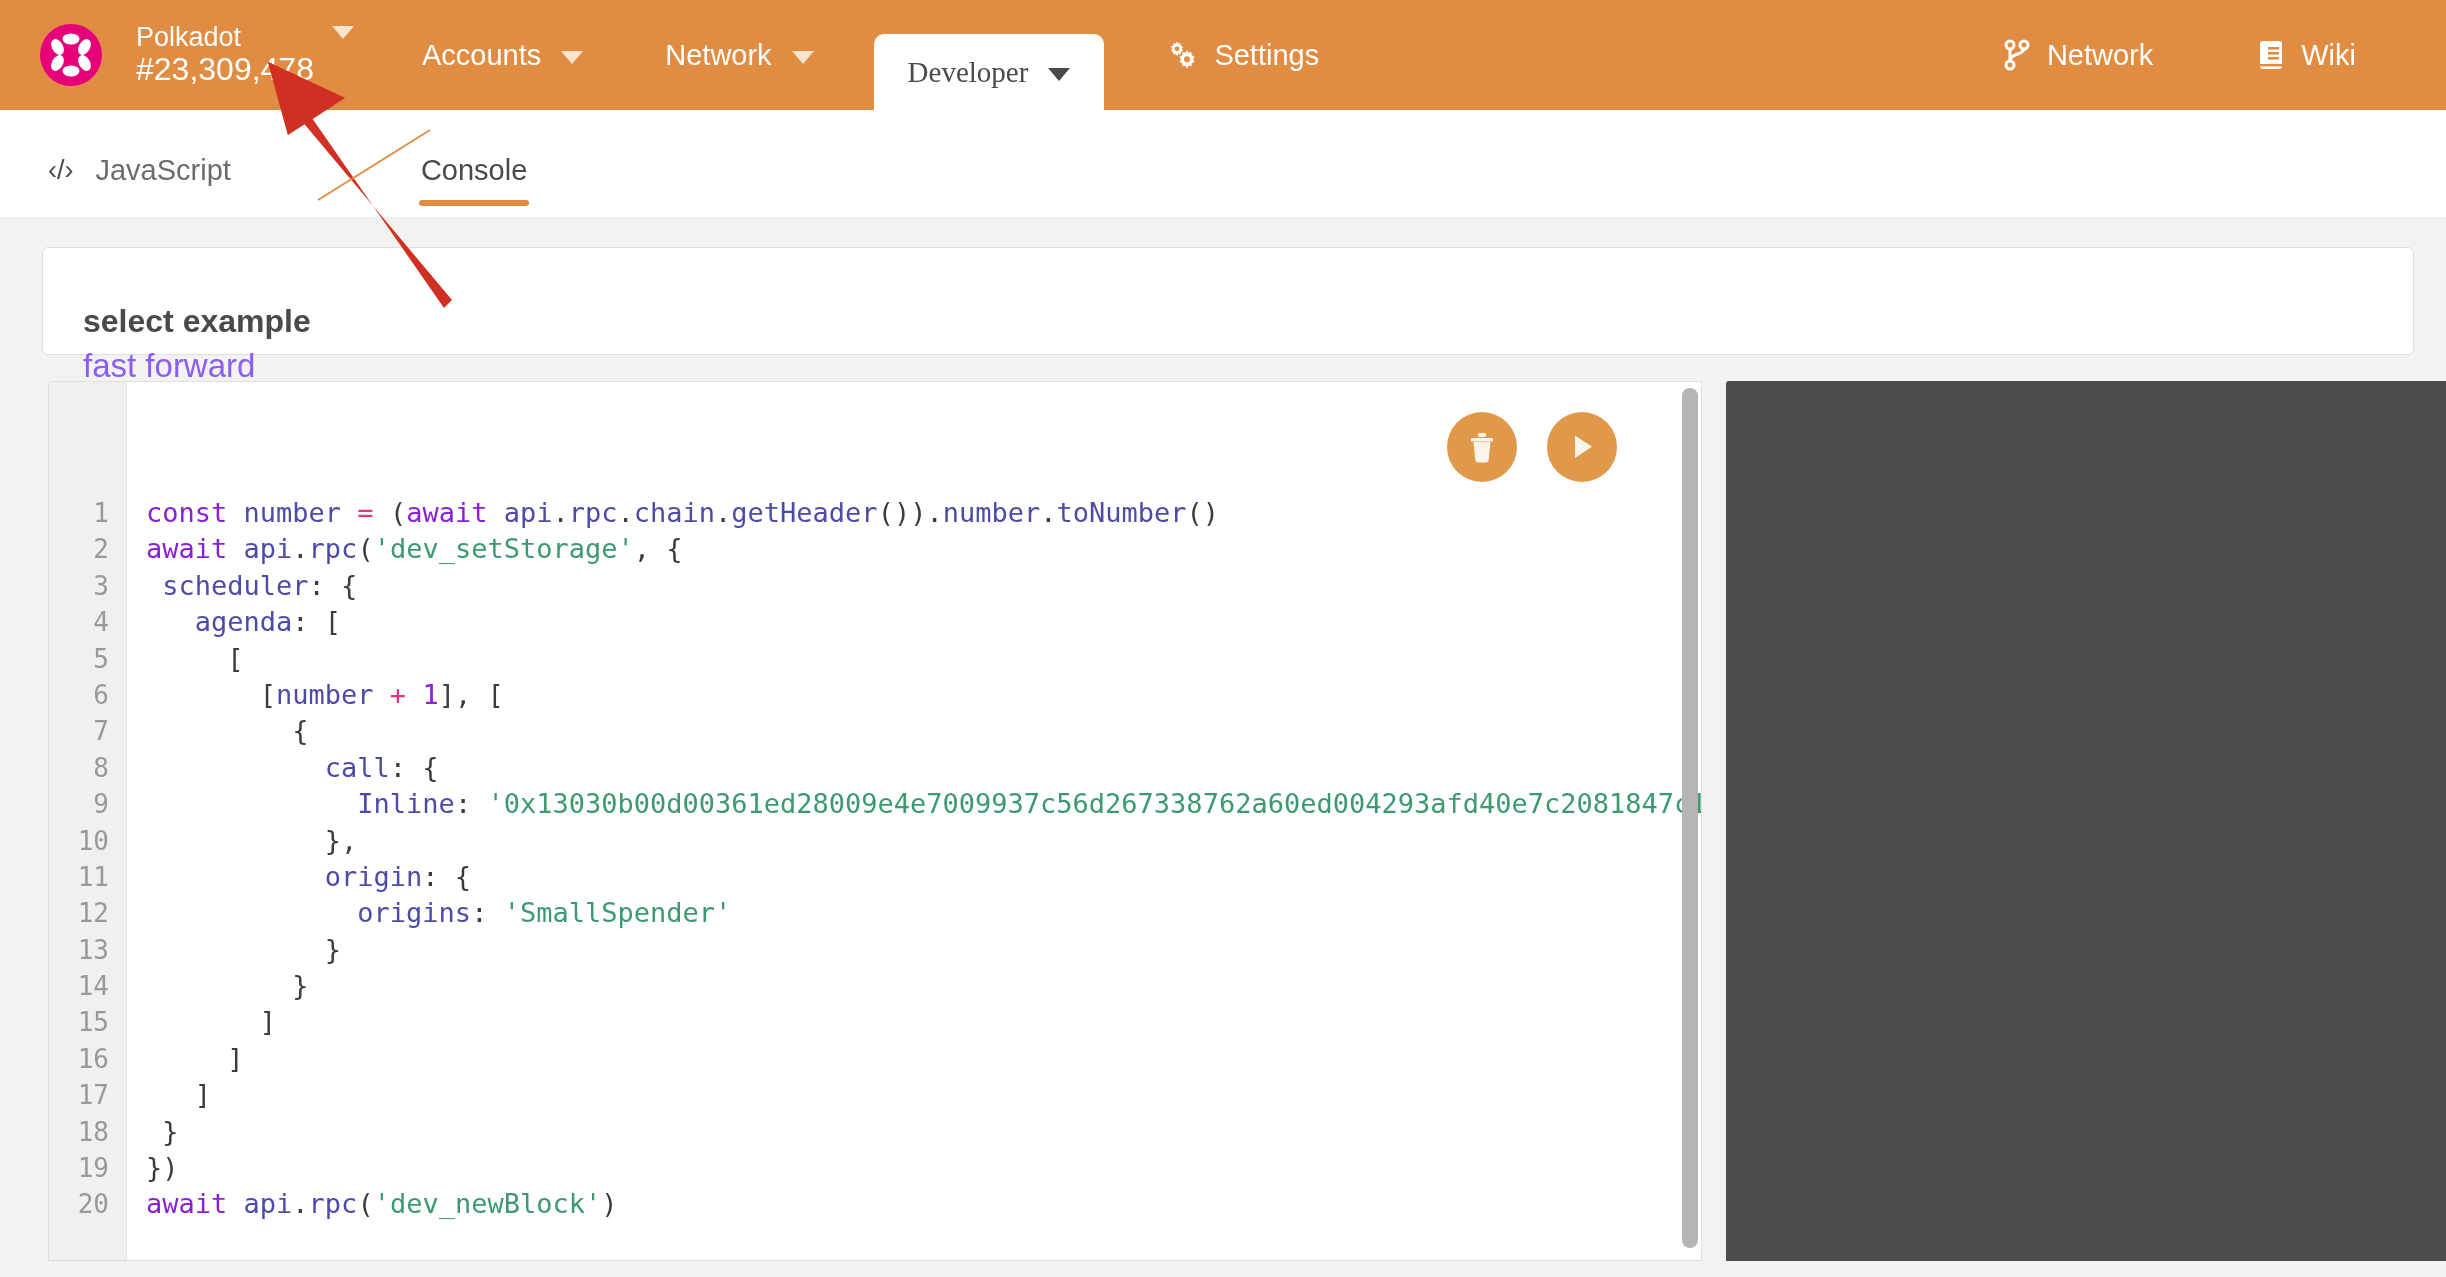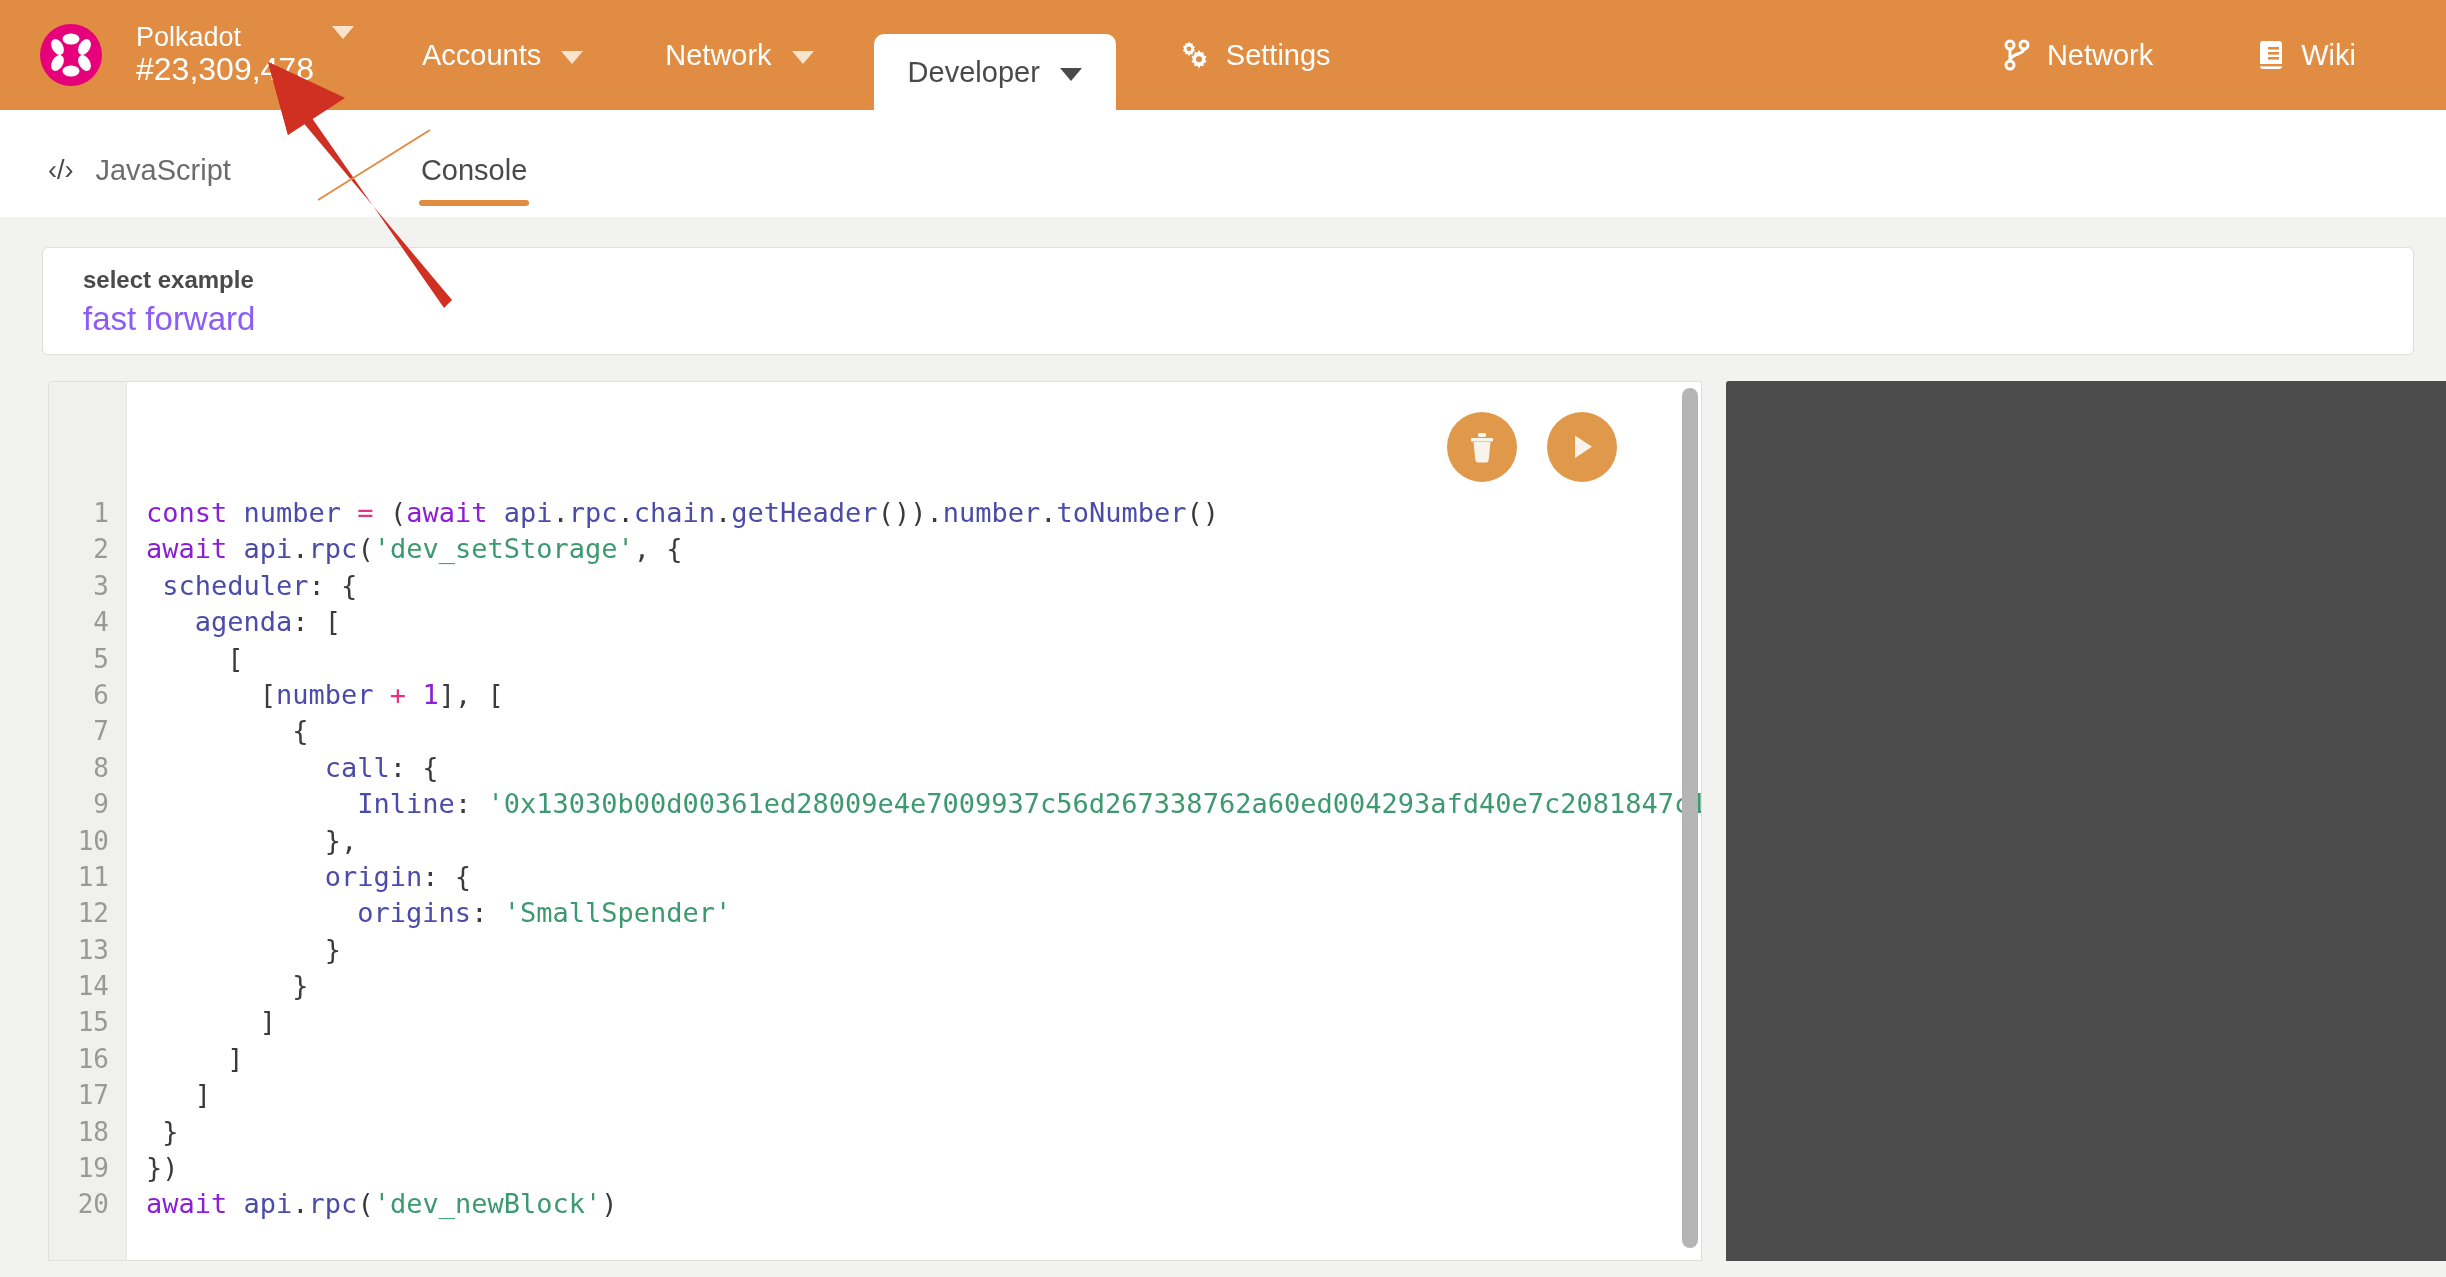--- a/index.html
+++ b/index.html
@@ -44,21 +44,21 @@
   .navitem {
     display: flex; align-items: center;
     height: 72px; padding: 0 22px; margin-left: 38px;
     color: #ffffff; font-size: 29px; cursor: pointer;
     border-radius: 8px 8px 0 0;
     white-space: nowrap;
   }
   .navitem.active {
     background: #ffffff; color: #4a4a4a;
     padding: 0 34px; height: 76px; align-self: flex-end;
-    margin-bottom: 0; border-radius: 10px 10px 0 0;
+    margin-bottom: 0; border-radius: 10px 10px 0 0; font-family: Liberation Serif, serif;
   }
   .navitem .caret { margin-left: 20px; }
 
   .nav-right { margin-left: auto; display: flex; align-items: center; padding-right: 68px; }
   .nav-right .navitem { margin-left: 60px; font-size: 29px; }
   .nav-ico { margin-right: 16px; display: flex; align-items: center; }
 
   
   .tabrow {
     position: absolute; left: 0; top: 110px;
@@ -88,21 +88,21 @@
     position: absolute; left: 0; top: 217px;
     width: 2446px; height: 1060px; background: #f2f2f0;
   }
 
   .example-box {
     position: absolute; left: 42px; top: 30px;
     width: 2372px; height: 108px;
     background: #ffffff; border: 1px solid #dfdfdb; border-radius: 6px;
     padding: 16px 40px 0 40px;
   }
-  .example-label { font-size: 24px; font-weight: bold; color: #4a4a4a; line-height: 1.35; }
+  .example-label { font-size: 32px; font-weight: bold; color: #4a4a4a; line-height: 1.35; margin-top: 36px; }
   .example-value { font-size: 33px; color: #8b5cf6; line-height: 1.4; }
 
   
   .panes { position: absolute; left: 0; top: 164px; width: 2446px; height: 880px; padding-left: 8px; }
 
   .editor-pane {
     position: absolute; left: 48px; top: 0;
     width: 1654px; height: 880px;
     background: #ffffff;
     border: 1px solid #dfdfdb; border-top-left-radius: 4px;

